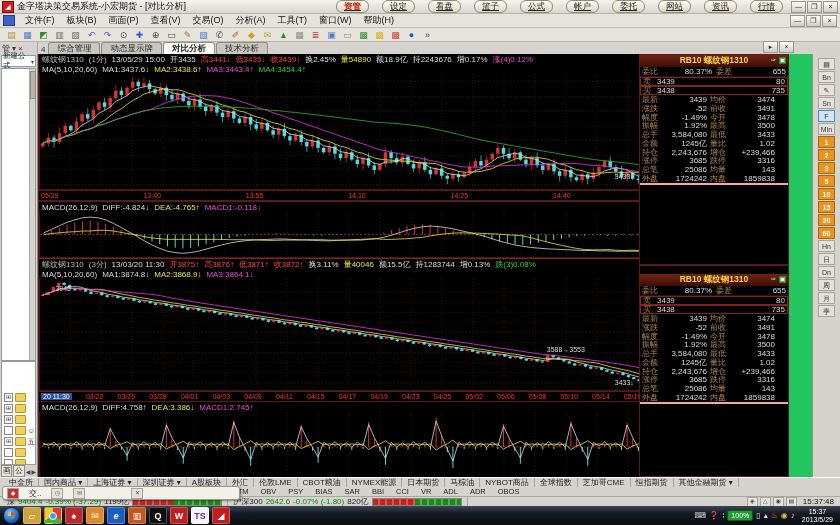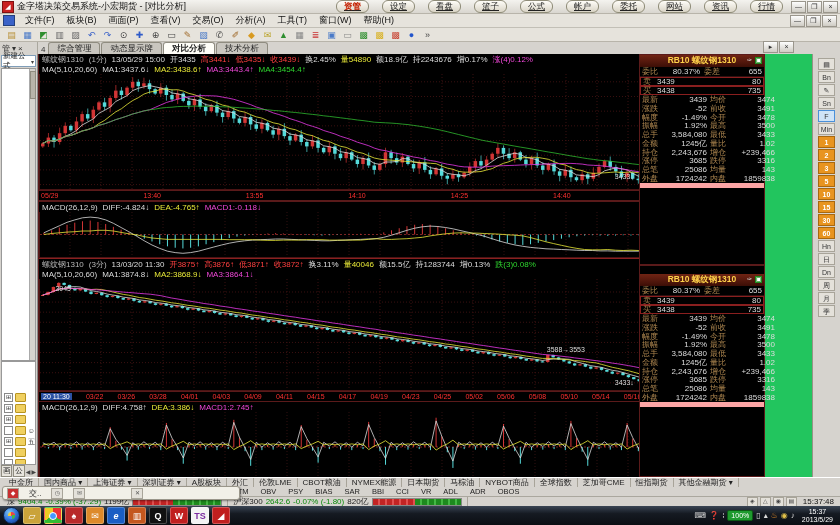--- a/index.html
+++ b/index.html
@@ -70,33 +70,33 @@
   .taxis{display:flex;justify-content:space-between;align-items:center;height:9px;
     border-top:1px solid #5a1a1a;border-bottom:1px solid #5a1a1a;padding:0 4px 0 2px;
     font-size:7px;color:#ff3030;white-space:nowrap;overflow:hidden;}
   .tx{flex:none;}
   .tx.sel{background:#2a51a3;color:#fff;padding:0 2px;}
   
   .c-w{color:#dcdcdc}.c-r{color:#ff4040}.c-g{color:#2ed42e}.c-y{color:#e8e838}
   .c-m{color:#f048d8}.c-lbl{color:#b8b8b8}.c-red{color:#ff4040}.c-green{color:#2ed42e}
   .c-white{color:#dcdcdc}
   
-  .qpanel{position:absolute;left:639px;top:0;width:126px;height:211px;background:#000;
+  .qpanel{position:absolute;left:639px;top:0;width:150px;height:211px;background:#000;
     border:1px solid #5a1a1a;box-sizing:border-box;font-size:8px;}
   #qp2{top:211px;height:212px;padding-top:8px;}
   .qhead{height:12px;background:linear-gradient(#702414,#3c0e06);display:flex;align-items:center;
     justify-content:center;gap:3px;color:#ffd24a;font-weight:bold;font-size:8.5px;position:relative;}
   .qhico{position:absolute;right:2px;top:2px;display:flex;gap:2px;}
   .qhic{width:7px;height:7px;font-size:6px;line-height:7px;text-align:center;color:#ddd;}
   .qhic.grn{background:#1e8a1e;color:#fff;}
   .qrow2{display:flex;align-items:center;height:9px;border-bottom:1px solid #301010;padding:0 2px;}
   .sbrow{border:1px solid #8a1f1f;height:9px;display:flex;align-items:center;padding:0 2px;box-sizing:border-box;}
   .ql{color:#b08850;width:26px;flex:none;}
   .qv{flex:1;text-align:right;color:#dcdcdc;}
-  .qrows{border-bottom:5px solid #fca5a5;}
+  .qrows{border-bottom:2px solid #fca5a5;}
   .qrow{display:flex;align-items:center;height:8.8px;padding:0 2px;}
   .qrow .ql{width:26px;}
   .qrow .qv{width:39px;flex:none;}
   .qrow .ql2{margin-left:3px;}
   #iconstrip2{position:absolute;left:812px;top:0;width:28px;height:423px;background:#d6d3ce;
     border-left:1px solid #979286;box-sizing:border-box;padding-top:3px;}
   .sbtn{width:17px;height:12px;margin:1px auto;background:#e4e1da;border:1px solid #a8a499;
     font-size:7px;line-height:11px;text-align:center;color:#333;box-sizing:border-box;}
   .sbtn.org{background:#e89420;border-color:#a86810;color:#fff;font-weight:bold;}
   .sbtn.sel{border:1px solid #4a90d9;background:#cfe4f7;}

